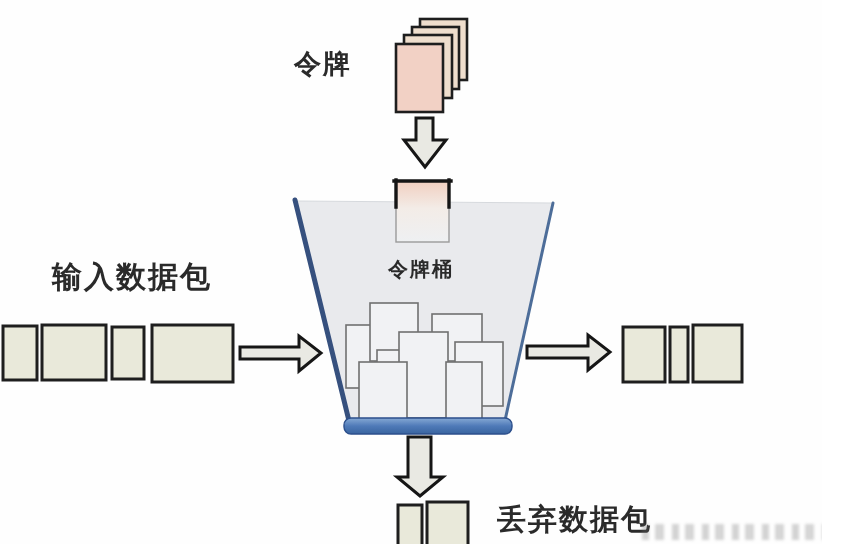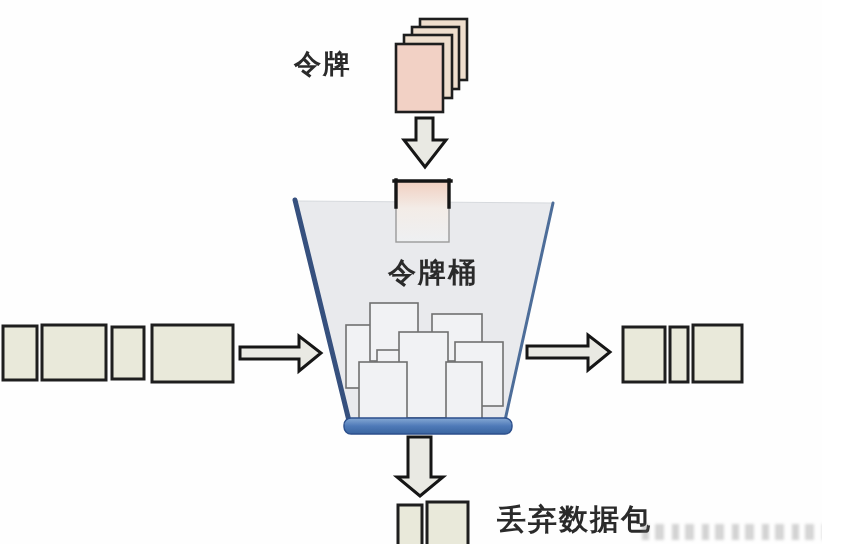--- a/index.html
+++ b/index.html
@@ -29,21 +29,21 @@
   
   .label {
     position: absolute;
     color: #2a2a2a;
     font-weight: 700;
     letter-spacing: 2px;
     white-space: nowrap;
     line-height: 1;
   }
   .label-token   { left: 294px; top: 51px;  font-size: 27px; }
-  .label-bucket  { left: 388px; top: 259px; font-size: 28px; }
+  .label-bucket  { left: 388px; top: 259px; font-size: 20px; }
   .label-input   { left: 52px;  top: 262px; font-size: 30px; }
   .label-output  { left: 606px; top: 253px; font-size: 29px; }
   .label-drop    { left: 497px; top: 505px; font-size: 29px; }
 
   
   .watermark {
     position: absolute;
     left: 642px; top: 524px;
     width: 185px; height: 16px;
     background:
@@ -119,16 +119,17 @@
         <rect x="693" y="325" width="49" height="57" class="packet"></rect>
       </g>
     <g>
         <rect x="398" y="505" width="24" height="45" class="packet"></rect>
         <rect x="427" y="502" width="41" height="48" class="packet"></rect>
       </g>
   </svg>
 
   <div class="label label-token">令牌</div>
   <div class="label label-bucket">令牌桶</div>
+  <div class="label label-input">输入数据包</div>
   <div class="label label-drop">丢弃数据包</div>
 
   <div class="watermark"></div>
 </div>
 
 </body></html>

